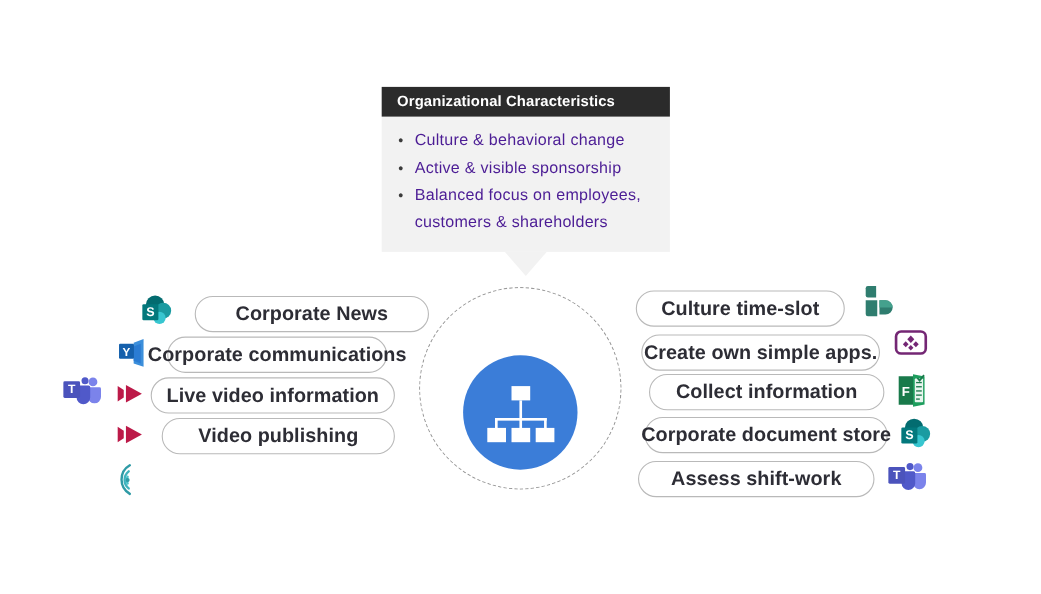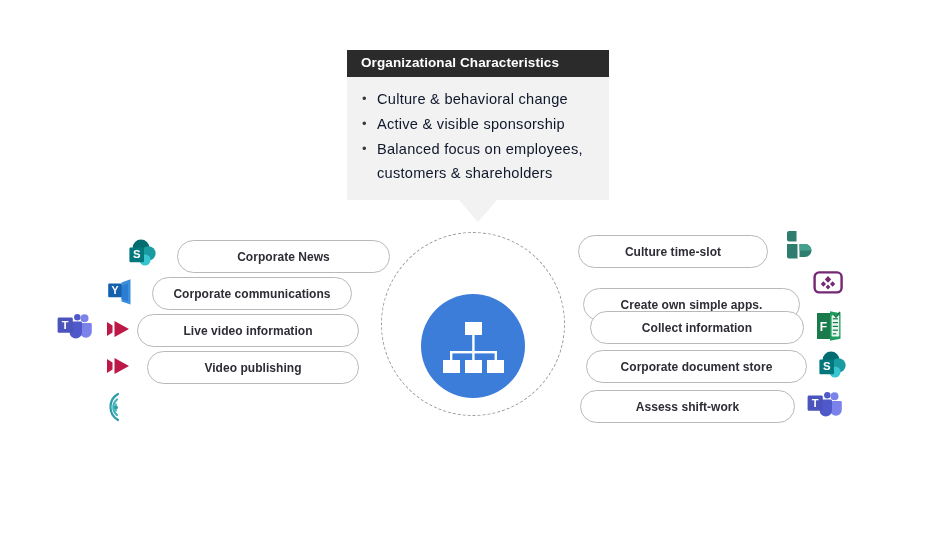--- a/index.html
+++ b/index.html
@@ -11,20 +11,21 @@
   body {
     font-family: "Liberation Sans", sans-serif;
     -webkit-font-smoothing: antialiased;
   }
   #canvas {
     position: relative;
     width: 946px;
     height: 432px;
     background: #ffffff;
     overflow: hidden;
+    margin-top: 29px;
   }
 
   
   .callout {
     position: absolute;
     left: 347px;
     top: 50px;
     width: 262px;
     background: #f2f2f2;
   }
@@ -41,21 +42,21 @@
   .callout-body {
     padding: 10px 12px 14px 14px;
   }
   .callout-list {
     list-style: none;
     margin: 0;
     padding: 0;
   }
   .callout-list li {
     position: relative;
-    color: #0f172a;
+    color: #4c1d95;
     font-size: 14.6px;
     line-height: 24px;
     padding-left: 16px;
     margin-bottom: 1px;
     letter-spacing: 0.25px;
   }
   .callout-list li::before {
     content: "\2022";
     position: absolute;
     left: 1px;
@@ -110,21 +111,21 @@
 
   
   .pill {
     position: absolute;
     height: 33px;
     box-sizing: border-box;
     border: 1.3px solid #b9b9b9;
     border-radius: 17px;
     background: #ffffff;
     color: #2d2d35;
-    font-size: 12px;
+    font-size: 18px;
     font-weight: bold;
     letter-spacing: 0.05px;
     display: flex;
     align-items: center;
     justify-content: center;
     white-space: nowrap;
   }
 
   
   .icon {
@@ -222,21 +223,21 @@
       <g fill="none" stroke="#2f9ba6" stroke-linecap="round">
         <path d="M20 4 A15 15 0 0 0 20 30" stroke-width="2.2"></path>
         <path d="M19 9.5 A10 10 0 0 0 19 25" stroke-width="2.2" stroke="#3fb2bd"></path>
         <path d="M18 14.5 A5.4 5.4 0 0 0 18 20.5" stroke-width="2.2" stroke="#4cc3cc"></path>
       </g>
       <circle cx="18" cy="17.4" r="1.9" fill="#2f9ba6"></circle>
     </svg>
   </span>
 
   <div class="pill" style="left:578px; top:235px; width:190px;">Culture time-slot</div>
-  <div class="pill" style="left:583px; top:288px; width:217px;">Create own simple apps.</div>
+  <div class="pill" style="left:583px; top:275px; width:217px;">Create own simple apps.</div>
   <div class="pill" style="left:590px; top:311px; width:214px;">Collect information</div>
   <div class="pill" style="left:586px; top:350px; width:221px;">Corporate document store</div>
   <div class="pill" style="left:580px; top:390px; width:215px;">Assess shift-work</div>
 
   <span class="icon" style="left:783px; top:228px;">
     <svg width="34" height="36" viewBox="0 0 34 36">
       <path d="M6 3 h7.5 v10.5 h-7.5 a2 2 0 0 1 -2 -2 v-6.5 a2 2 0 0 1 2 -2 Z" fill="#2f7d6f"></path>
       <path d="M4 16 h10.5 v14.5 h-8.5 a2 2 0 0 1 -2 -2 Z" fill="#2f7d6f"></path>
       <path d="M16.5 16 h5.5 a6.5 6.5 0 0 1 0 13 h-5.5 Z" fill="#2f7d6f"></path>
       <path d="M16.5 16 h5.5 a6.5 6.5 0 0 1 6.5 6.5 h-12 Z" fill="#44a18d"></path>

